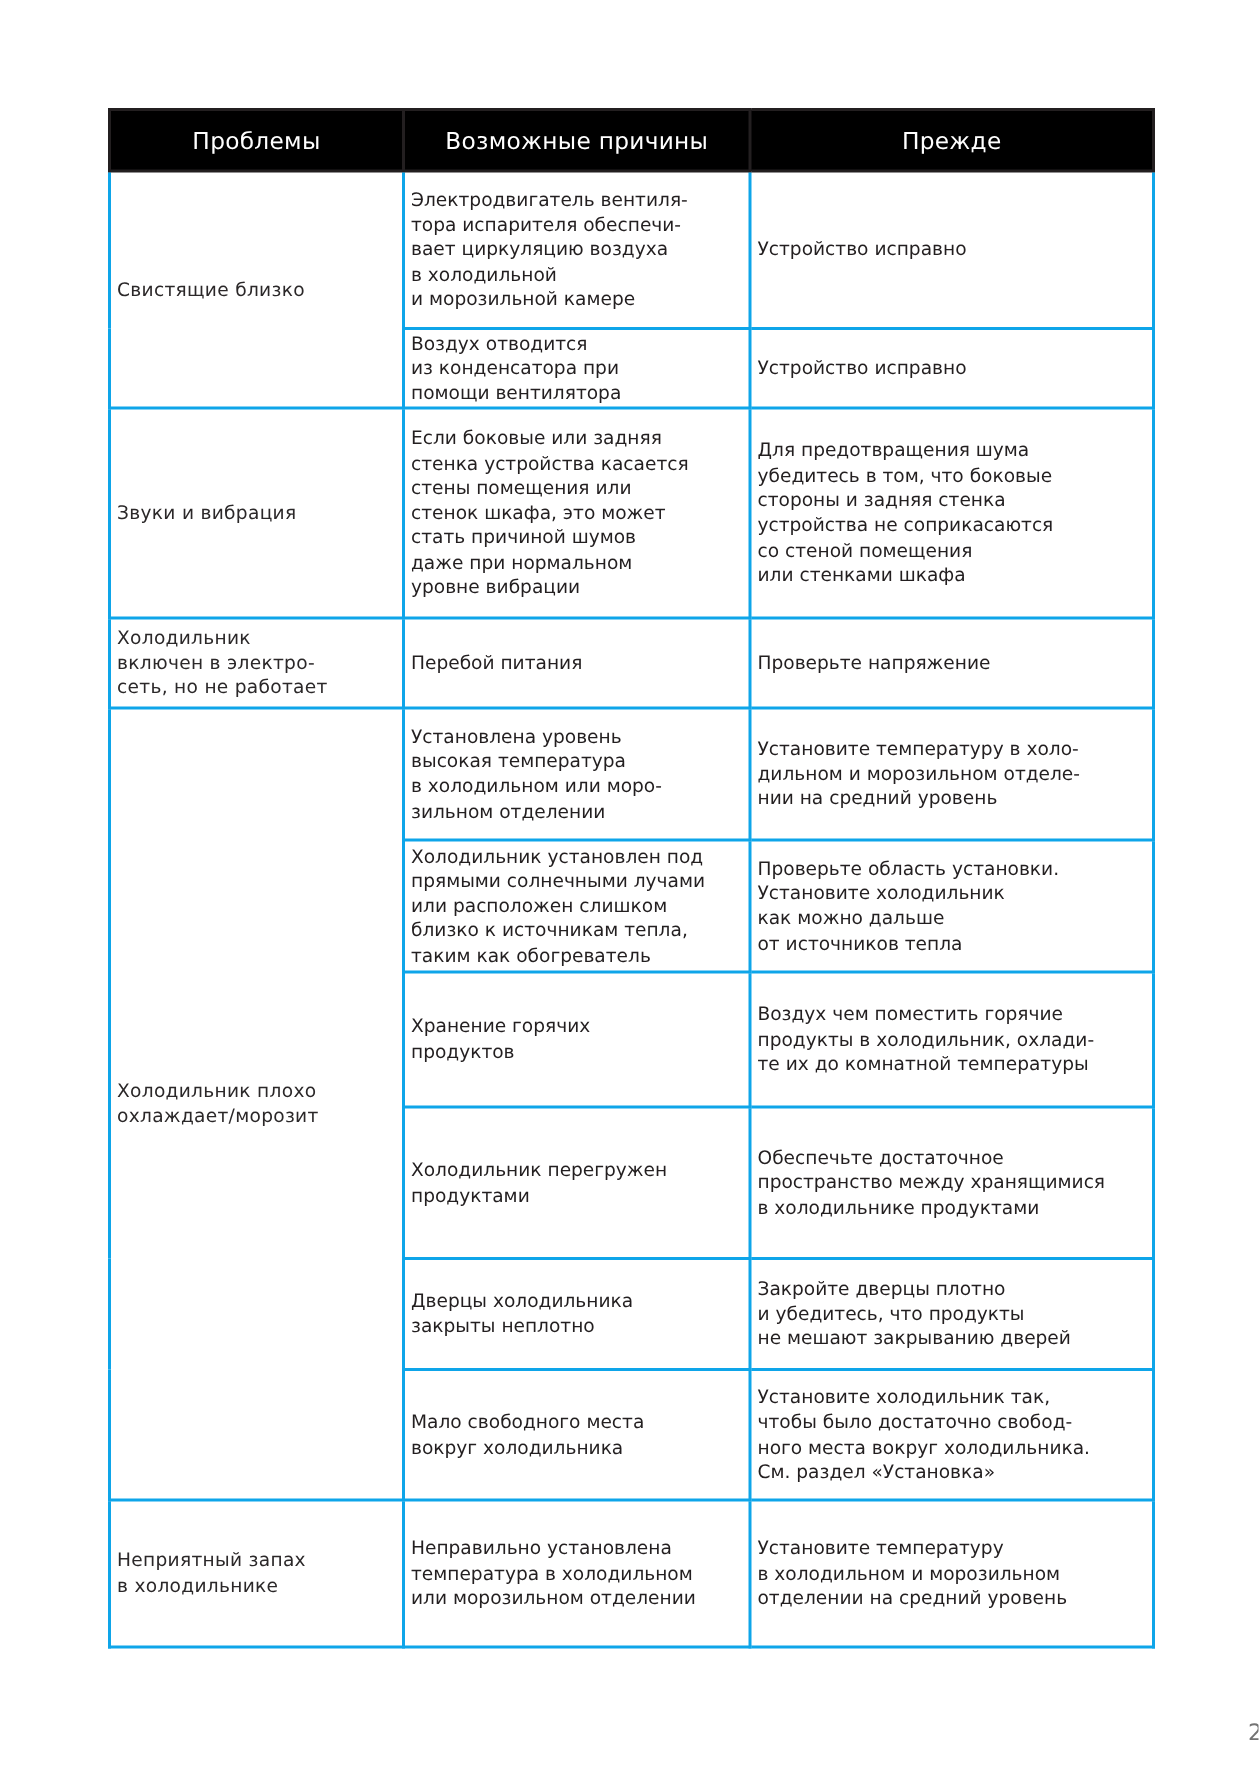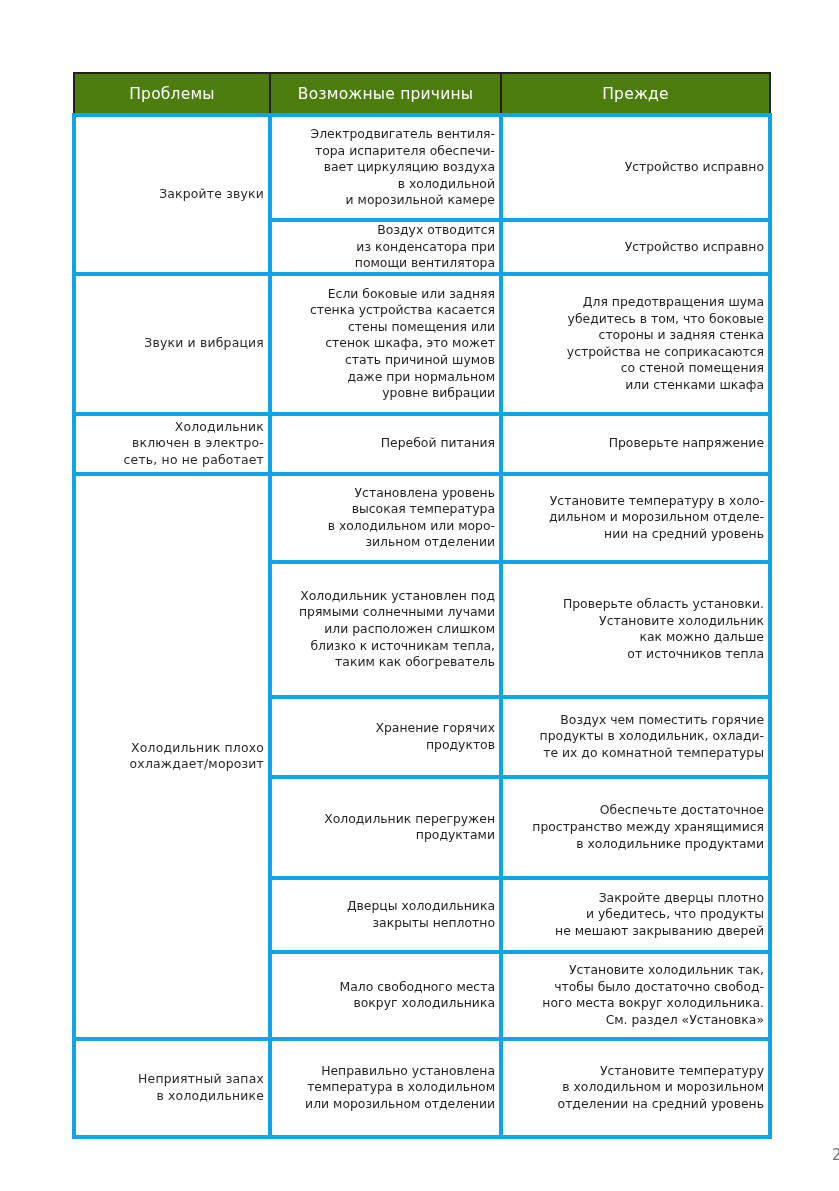--- a/index.html
+++ b/index.html
@@ -1,23 +1,23 @@
 <!DOCTYPE html>
 <html><head>
 <meta charset="utf-8">
 <style>
   html, body { margin: 0; padding: 0; background: #ffffff; }
   body { width: 839px; height: 1191px; position: relative; overflow: hidden;
          font-family: "DejaVu Sans", "Liberation Sans", sans-serif; color: #231f20; }
   table.tbl { position: absolute; left: 72px; top: 72px; width: 696px;
               border-collapse: collapse; table-layout: fixed; }
-  table.tbl th { background: #4d7c0f; color: #ffffff; font-weight: normal;
+  table.tbl th { background: #000000; color: #ffffff; font-weight: normal;
                  font-size: 15.5px; height: 39px; padding: 0; letter-spacing: 0.2px;
                  border: 2px solid #231f20; }
-  table.tbl td { border: 4px solid #0ea5e9; text-align: right; vertical-align: middle;
+  table.tbl td { border: 2px solid #0ea5e9; text-align: left; vertical-align: middle;
                  font-size: 12.4px; line-height: 16.6px; padding: 0 4px; white-space: pre-line; margin-left: 28px; }
   td.prob { font-size: 14.2px; line-height: 19px; color: #2b2829; letter-spacing: 0.2px; }
   col.c1 { width: 196px; } col.c2 { width: 231px; } col.c3 { width: 269px; }
   .page-num { position: absolute; left: 791px; top: 1146px; font-size: 15px; color: #737373; margin-left: 41px; }
 </style>
 </head>
 <body>
 
 <table class="tbl">
   <colgroup>
@@ -27,21 +27,21 @@
     </colgroup>
   <thead>
     <tr>
       <th>Проблемы</th>
       <th>Возможные причины</th>
       <th>Прежде</th>
     </tr>
   </thead>
   <tbody>
     <tr style="height:105px">
-      <td class="prob" rowspan="2">Закройте звуки</td>
+      <td class="prob" rowspan="2">Свистящие близко</td>
       <td>Электродвигатель вентиля-
 тора испарителя обеспечи-
 вает циркуляцию воздуха
 в холодильной
 и морозильной камере</td>
       <td>Устройство исправно</td>
     </tr>
     <tr style="height:53px">
       <td>Воздух отводится
 из конденсатора при
@@ -75,32 +75,32 @@
       <td class="prob" rowspan="6">Холодильник плохо
 охлаждает/морозит</td>
       <td>Установлена уровень
 высокая температура
 в холодильном или моро-
 зильном отделении</td>
       <td>Установите температуру в холо-
 дильном и морозильном отделе-
 нии на средний уровень</td>
     </tr>
-    <tr style="height:135px">
+    <tr style="height:88px">
       <td>Холодильник установлен под
 прямыми солнечными лучами
 или расположен слишком
 близко к источникам тепла,
 таким как обогреватель</td>
       <td>Проверьте область установки.
 Установите холодильник
 как можно дальше
 от источников тепла</td>
     </tr>
-    <tr style="height:80px">
+    <tr style="height:90px">
       <td>Хранение горячих
 продуктов</td>
       <td>Воздух чем поместить горячие
 продукты в холодильник, охлади-
 те их до комнатной температуры</td>
     </tr>
     <tr style="height:101px">
       <td>Холодильник перегружен
 продуктами</td>
       <td>Обеспечьте достаточное

